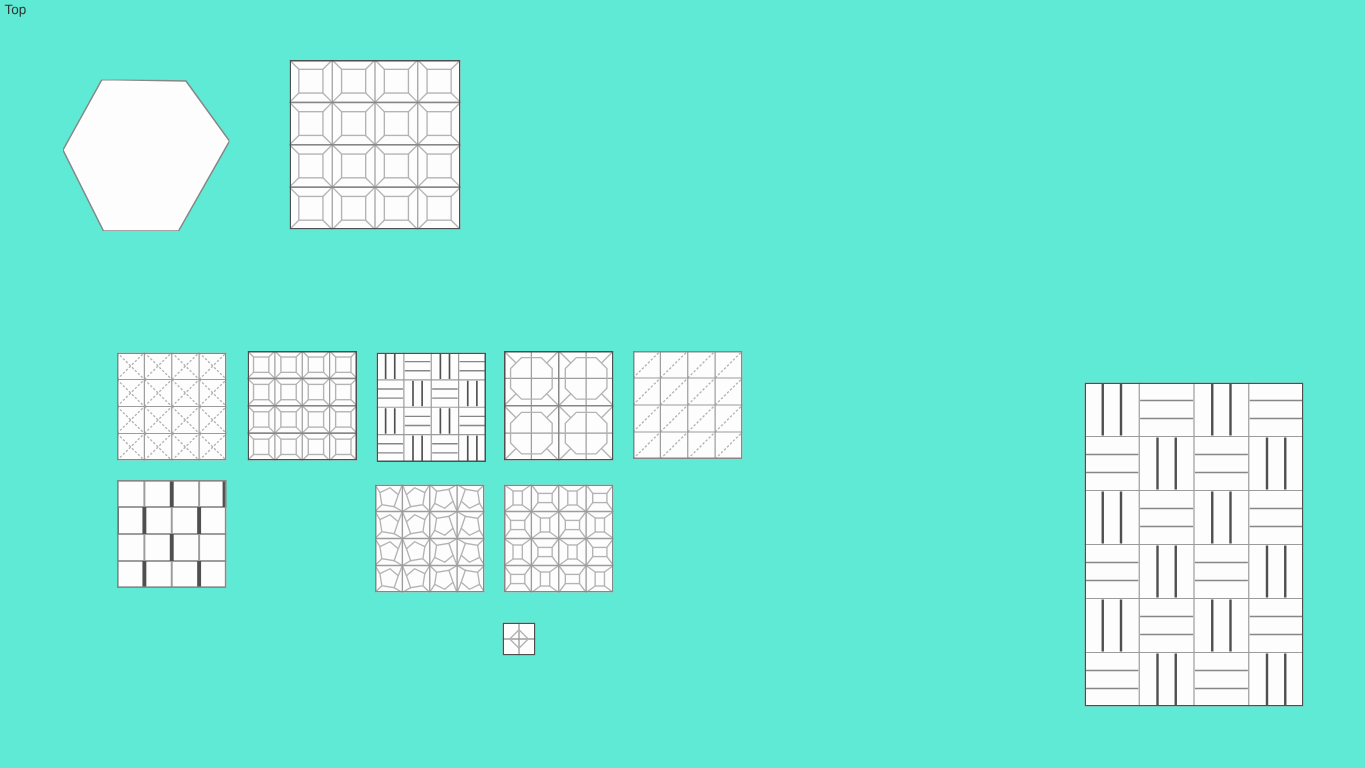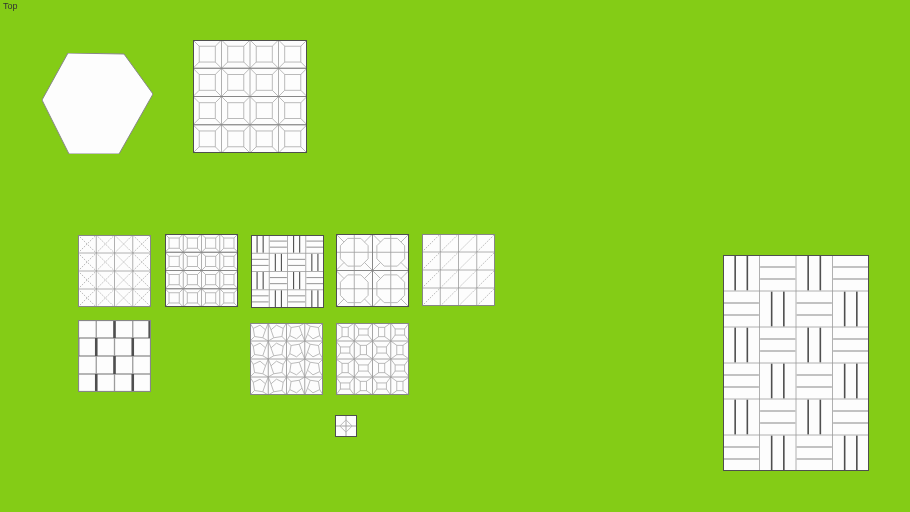--- a/index.html
+++ b/index.html
@@ -5,21 +5,21 @@
   html,body{margin:0;padding:0;}
   body{font-family:"Liberation Sans", sans-serif;}
   .stage{position:relative;width:910px;height:512px;overflow:hidden;}
   .vp-label{position:absolute;left:3px;top:1px;font-size:9px;line-height:11px;user-select:none;}
   .shape{position:absolute;}
   .shape svg{display:block;}
 </style>
 </head>
 <body>
 
-<div class="stage" style="background: #84cc16;">
+<div class="stage" style="background: #5eead4;">
   <span class="vp-label" style="color: rgb(51, 51, 51);">Top</span>
   <div id="shapes">
       <div class="shape" style="left: 42px; top: 53px;">
         <svg width="111" height="101" viewBox="0 0 111 101">
           <polygon points="26,0 82,1 111,41 77,101 27,101 0,47" fill="#fdfdfd" stroke="#878787" stroke-width="1"></polygon>
         </svg>
       </div>
       <div class="shape" style="left: 193px; top: 40px;">
         <svg width="114" height="113" viewBox="0 0 114 113">
           <rect x="0" y="0" width="114" height="113" fill="#fdfdfd"></rect>

